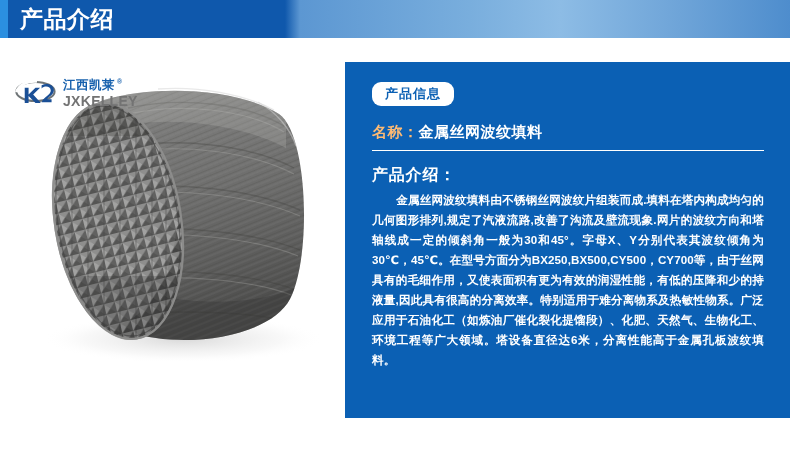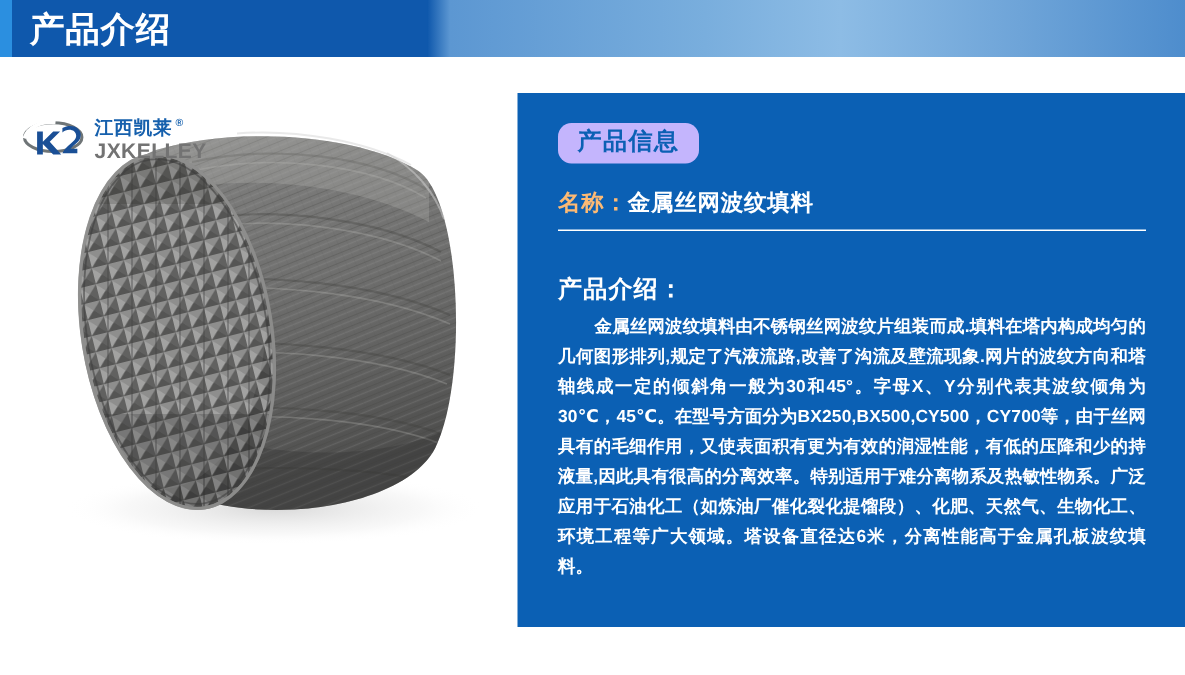--- a/index.html
+++ b/index.html
@@ -145,23 +145,23 @@
     background: #0b60b4;
   }
   .panel-inner {
     position: absolute;
     left: 27px;
     top: 20px;
     width: 392px;
   }
   .info-badge {
     display: inline-block;
-    background: #c4b5fd;
+    background: #ffffff;
     color: #0b60b4;
-    font-size: 16px;
+    font-size: 13px;
     font-weight: bold;
     padding: 5px 13px 6px 13px;
     border-radius: 9px;
     letter-spacing: 1px;
     line-height: 1;
   }
 
   .spec-list {
     margin-top: 17px;
   }
@@ -182,21 +182,21 @@
     letter-spacing: 0.5px;
   }
   .spec-value {
     font-size: 15px;
     font-weight: bold;
     color: #ffffff;
     letter-spacing: 0.5px;
   }
 
   .desc-block {
-    margin-top: 29px;
+    margin-top: 14px;
   }
   .desc-title {
     font-size: 16px;
     font-weight: bold;
     color: #ffffff;
     letter-spacing: 0.8px;
     margin-bottom: 4px;
   }
   .desc-body {
     font-size: 11.6px;

